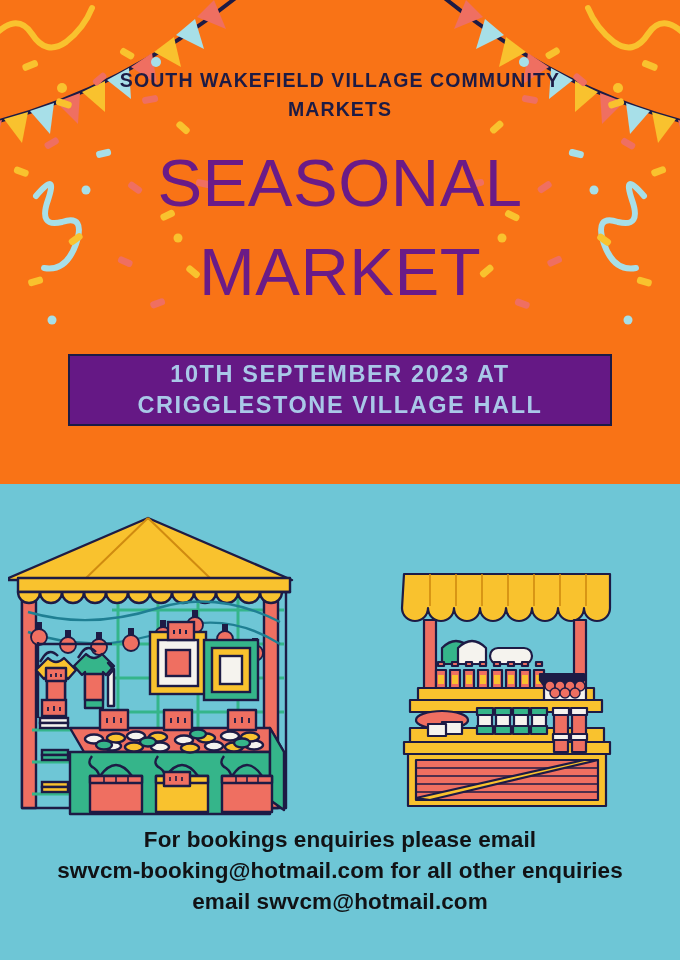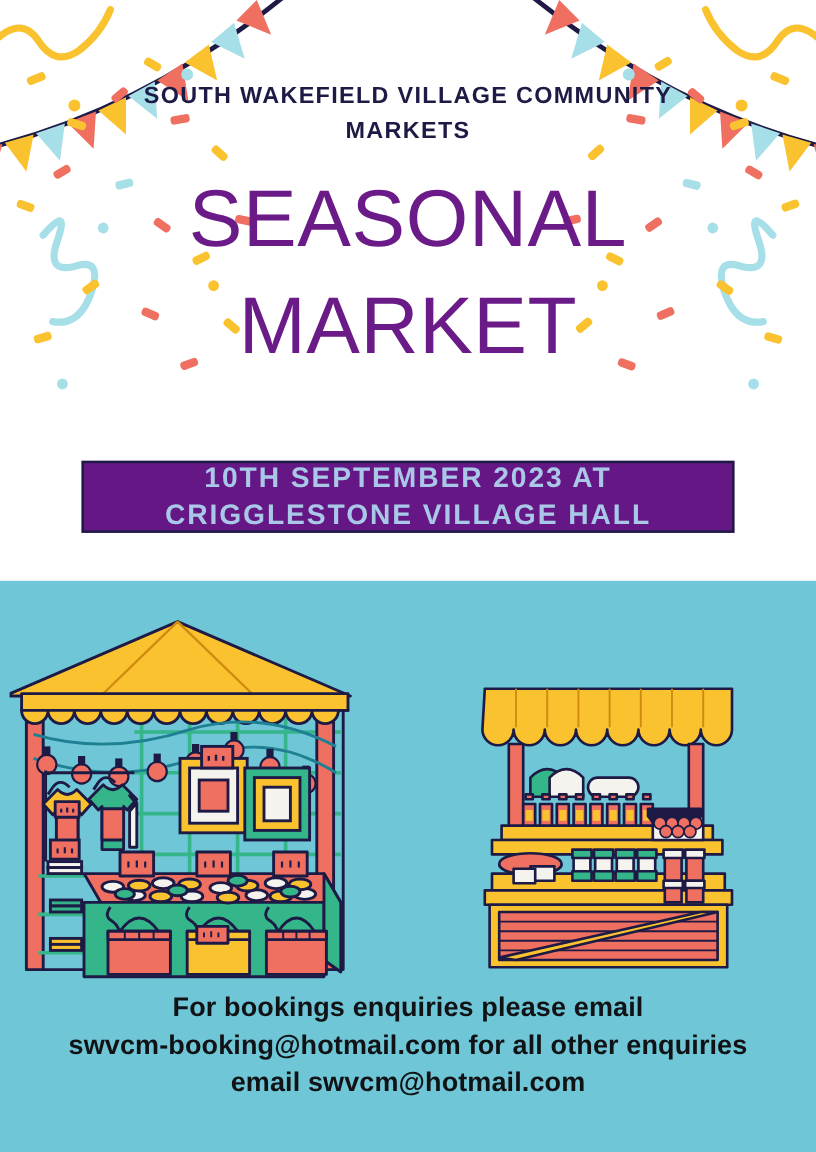--- a/index.html
+++ b/index.html
@@ -3,38 +3,38 @@
 <meta charset="utf-8">
 <style>
   html,body{margin:0;padding:0;background:#fff;}
   body{font-family:"Liberation Sans",sans-serif;}
   .poster{
     position:relative;width:680px;height:960px;overflow:hidden;
     background:#6ec6d6;
   }
   .band-top{
     position:absolute;left:0;top:0;width:680px;height:484px;
-    background:#ffffff;overflow:hidden;
+    background:#f97316;overflow:hidden;
   }
   .deco{position:absolute;left:0;top:0;width:680px;height:488px;pointer-events:none;}
 
   .hdr{
     position:absolute;left:0;top:66px;width:680px;
     text-align:center;color:#1d1b45;
     font-size:19.5px;font-weight:bold;letter-spacing:1.1px;line-height:29px;
     white-space:pre-line;
   }
   .title{
     position:absolute;left:0;top:138px;width:680px;text-align:center;
     color:#6a1b87;font-weight:300;font-size:67px;line-height:89px;
     letter-spacing:0.5px;white-space:pre-line;
     font-family:"Liberation Sans",sans-serif;
   }
   .banner{
-    position:absolute;left:68px;top:384px;width:544px;height:60px;
+    position:absolute;left:68px;top:354px;width:544px;height:72px;
     background:#651885;border:2.5px solid #1d1b45;box-sizing:border-box;
     display:flex;align-items:center;justify-content:center;
   }
   .banner-txt{
     color:#a9c8e8;font-weight:bold;font-size:23.5px;line-height:31px;
     letter-spacing:1.6px;text-align:center;white-space:pre-line;
   }
   .footer{
     position:absolute;left:0;top:824px;width:680px;text-align:center;
     color:#111215;font-weight:bold;font-size:22.5px;line-height:31px;

